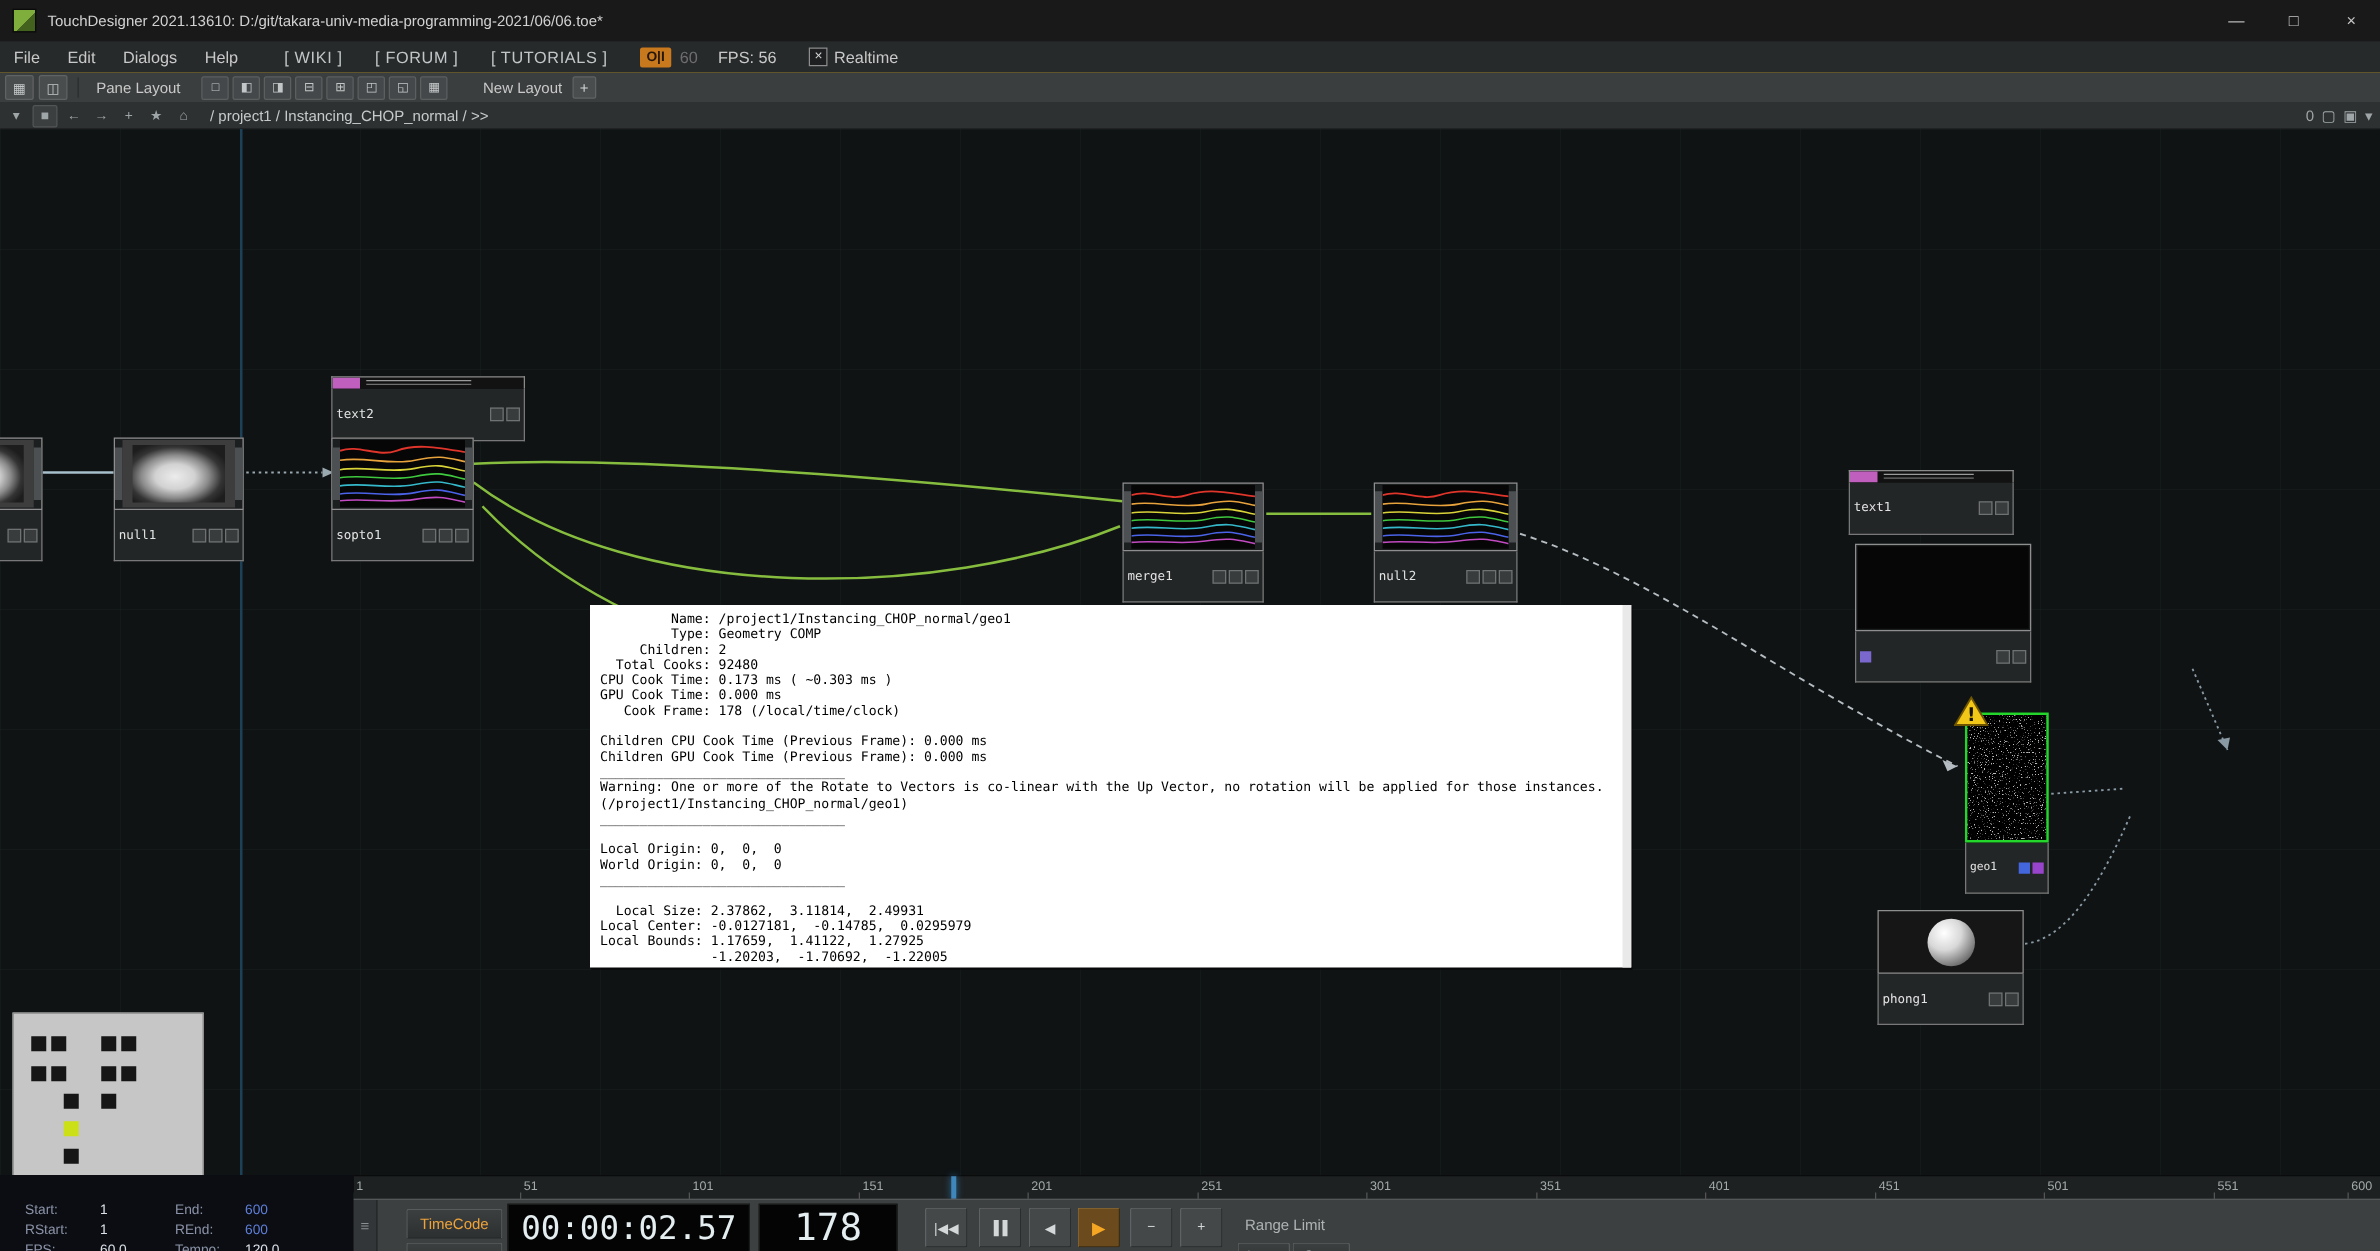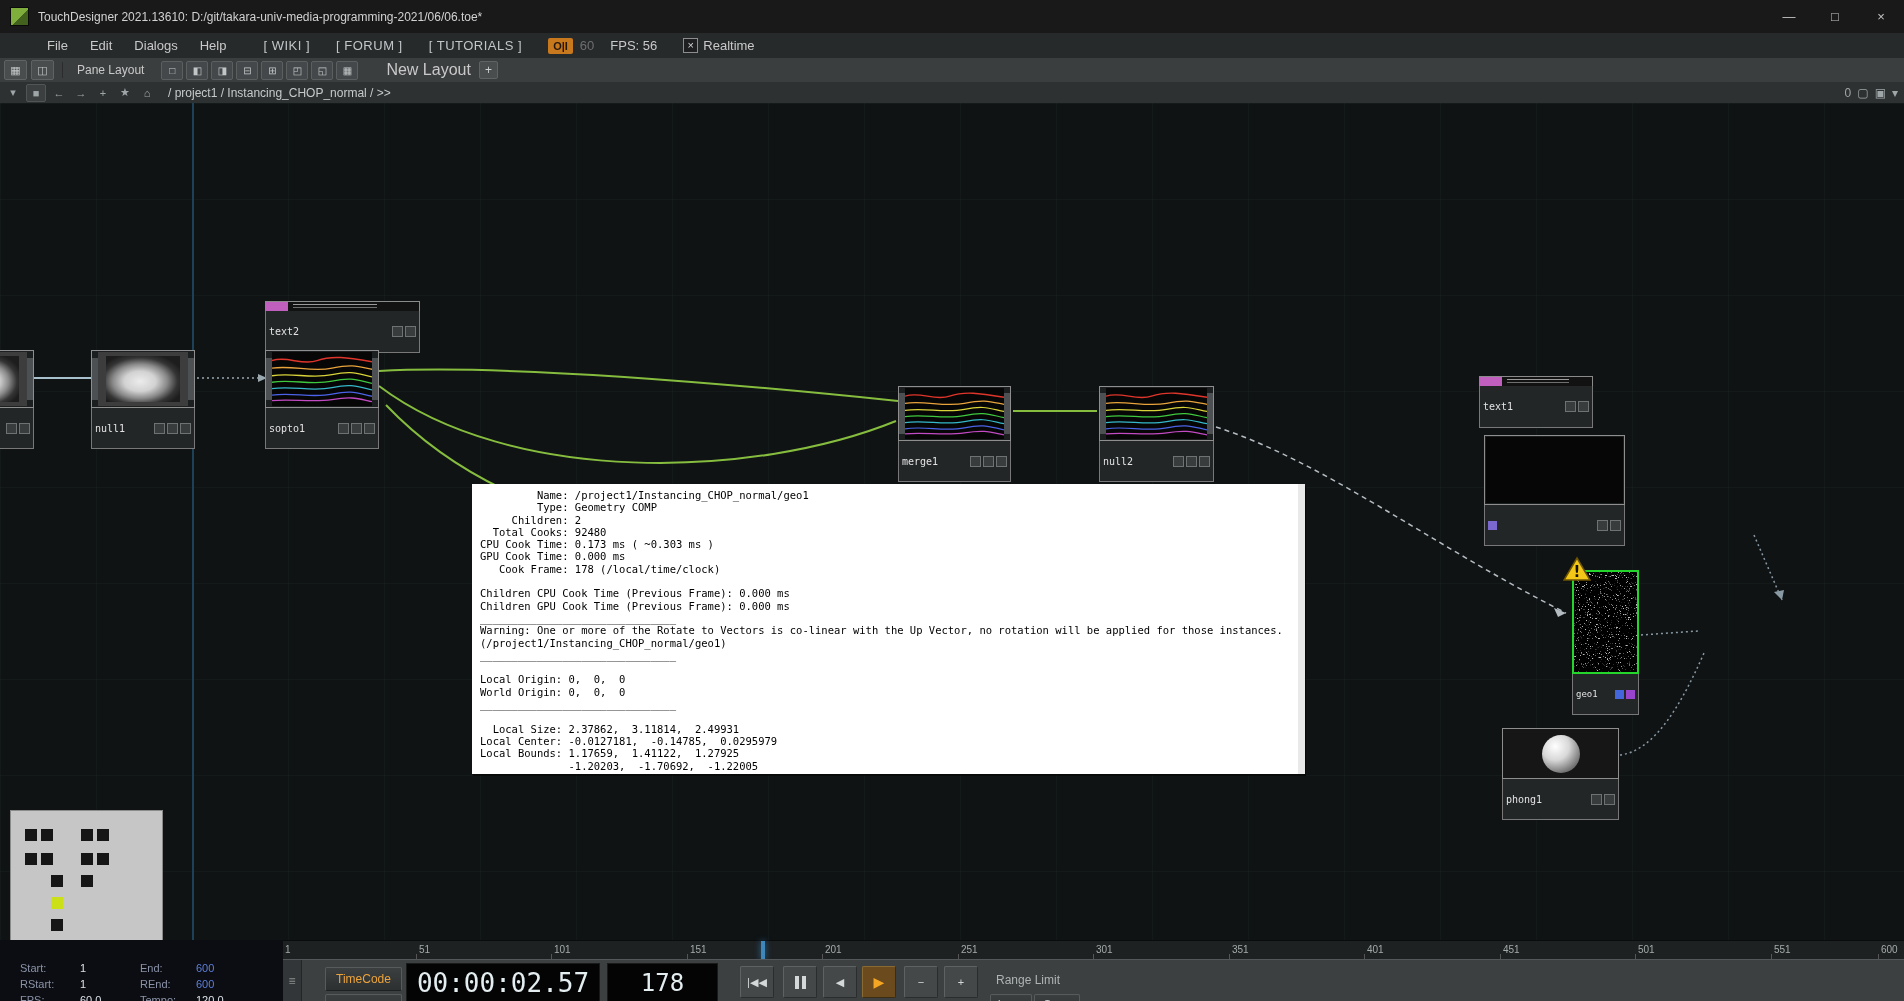--- a/index.html
+++ b/index.html
@@ -7,37 +7,37 @@
         font-family:"Liberation Sans",sans-serif;color:#c9c9c9;-webkit-font-smoothing:antialiased;}
 
   
   .titlebar{position:absolute;left:0;top:0;right:0;height:33px;background:#191919;display:flex;align-items:center;}
   .app-icon{width:17px;height:17px;margin:0 9px 0 10px;background:linear-gradient(135deg,#7fae3d 0 55%,#42621e 55%);border:1px solid #0a0a0a;}
   .titlebar .title{font-size:12px;color:#d2d2d2;}
   .win-controls{margin-left:auto;display:flex;height:100%;}
   .win-btn{width:46px;height:100%;display:flex;align-items:center;justify-content:center;color:#c5c5c5;font-size:13px;}
 
   
-  .menubar{position:absolute;left:0;top:33px;right:0;height:25px;background:#272a2b;display:flex;align-items:center;font-size:13px;border-bottom:1px solid #eab308;padding-left:36px;}
+  .menubar{position:absolute;left:0;top:33px;right:0;height:25px;background:#272a2b;display:flex;align-items:center;font-size:13px;border-bottom:1px solid #eab308;}
   .menu-item{padding:0 11px;color:#c9c9c9;}
   .menu-link{margin-left:26px;color:#c2c6c8;letter-spacing:.5px;}
   .oi-badge{margin-left:26px;background:#c9791d;color:#23160a;font-weight:bold;font-size:11px;padding:2px 5px;border-radius:2px;}
   .fps-cap{margin-left:7px;color:#6e6e6e;}
   .fps-val{margin-left:16px;color:#c9c9c9;}
   .realtime{margin-left:26px;display:flex;align-items:center;gap:5px;}
   .checkbox{width:13px;height:13px;background:#1d1f20;border:1px solid #8d8d8d;color:#d5d5d5;font-size:11px;line-height:12px;text-align:center;}
   .statusmsg{margin-left:14px;flex:1;margin-right:86px;height:19px;line-height:19px;background:#57626c;color:#e8edf0;padding-left:8px;font-size:12px;white-space:nowrap;overflow:hidden;}
 
   
   .panebar{position:absolute;left:0;top:58px;right:0;height:24px;background:#3b3e3f;display:flex;align-items:center;border-bottom:1px solid #242627;}
   .tool-btn{width:21px;height:18px;margin-left:4px;background:#4a4d4e;border:1px solid #606364;border-radius:2px;color:#c3c6c7;font-size:11px;display:flex;align-items:center;justify-content:center;}
   .vsep{width:1px;height:16px;background:#2a2c2d;margin:0 8px;}
   .panebar .bar-label{margin:0 14px 0 6px;font-size:12px;color:#c9c9c9;}
   .preset{width:20px;height:17px;margin-left:3px;background:#45484a;border:1px solid #5c5f60;border-radius:2px;color:#c3c6c7;font-size:10px;display:flex;align-items:center;justify-content:center;}
-  .new-layout{margin-left:28px;font-size:16px;color:#c9c9c9;}
+  .new-layout{margin-left:28px;font-size:12px;color:#c9c9c9;}
   .plus-btn{width:17px;height:16px;margin-left:8px;background:#4a4d4e;border:1px solid #606364;border-radius:2px;color:#d0d3d4;font-size:12px;display:flex;align-items:center;justify-content:center;}
 
   
   .navbar{position:absolute;left:0;top:82px;right:0;height:21px;background:#2e3132;display:flex;align-items:center;border-bottom:1px solid #141617;font-size:12px;}
   .nav-ico{min-width:18px;height:16px;margin-left:4px;color:#9fa6a8;display:flex;align-items:center;justify-content:center;font-size:11px;}
   .nav-ico.boxed{background:#3c3f40;border:1px solid #525556;border-radius:2px;}
   .breadcrumb{margin-left:12px;color:#c7cacb;}
   .nav-right{margin-left:auto;display:flex;align-items:center;gap:6px;margin-right:6px;color:#9fa6a8;}
 
   
@@ -313,21 +313,21 @@
       <div class="nfoot">
           <span class="nlabel">null2</span>
         <span class="flags">
             <i></i>
             <i></i>
             <i></i>
           </span>
         </div>
     </div>
 
-    <div class="node dat" style="left:1479px;top:273px;width:114px;">
+    <div class="node dat" style="left:1479px;top:273px;width:132px;">
       <div class="strip"></div>
       <div class="nfoot">
           <span class="nlabel">text1</span>
         <span class="flags">
             <i></i>
             <i></i>
           </span>
         </div>
     </div>
 
@@ -458,21 +458,21 @@
       <span class="li-lab" style="left:140px;">Tempo:</span>
       <span class="li-val" style="left:196px;">120.0</span>
     </div>
   </div>
 
   <div class="transport">
     <div class="grip">≡</div>
     <div class="tbtn orange-text" style="left:42px;top:7px;width:75px;height:22px;">TimeCode</div>
     <div class="tbtn" style="left:42px;top:34px;width:75px;height:22px;">Beats</div>
     <div class="lcd" style="left:123px;top:3px;width:192px;height:37px;font-size:26px;">00:00:02.57</div>
-    <div class="lcd" style="left:324px;top:3px;width:109px;height:37px;font-size:24px;">178</div>
+    <div class="lcd" style="left:324px;top:3px;width:109px;height:37px;font-size:30px;">178</div>
     <div class="pbtn" style="left:457px;">|◀◀</div>
     <div class="pbtn" style="left:500px;">
         <span class="pbar"></span>
         <span class="pbar"></span>
       </div>
     <div class="pbtn" style="left:540px;">◀</div>
     <div class="pbtn play" style="left:579px;">▶</div>
     <div class="pbtn" style="left:621px;">−</div>
     <div class="pbtn" style="left:661px;">+</div>
     <div class="range-label">Range Limit</div>

